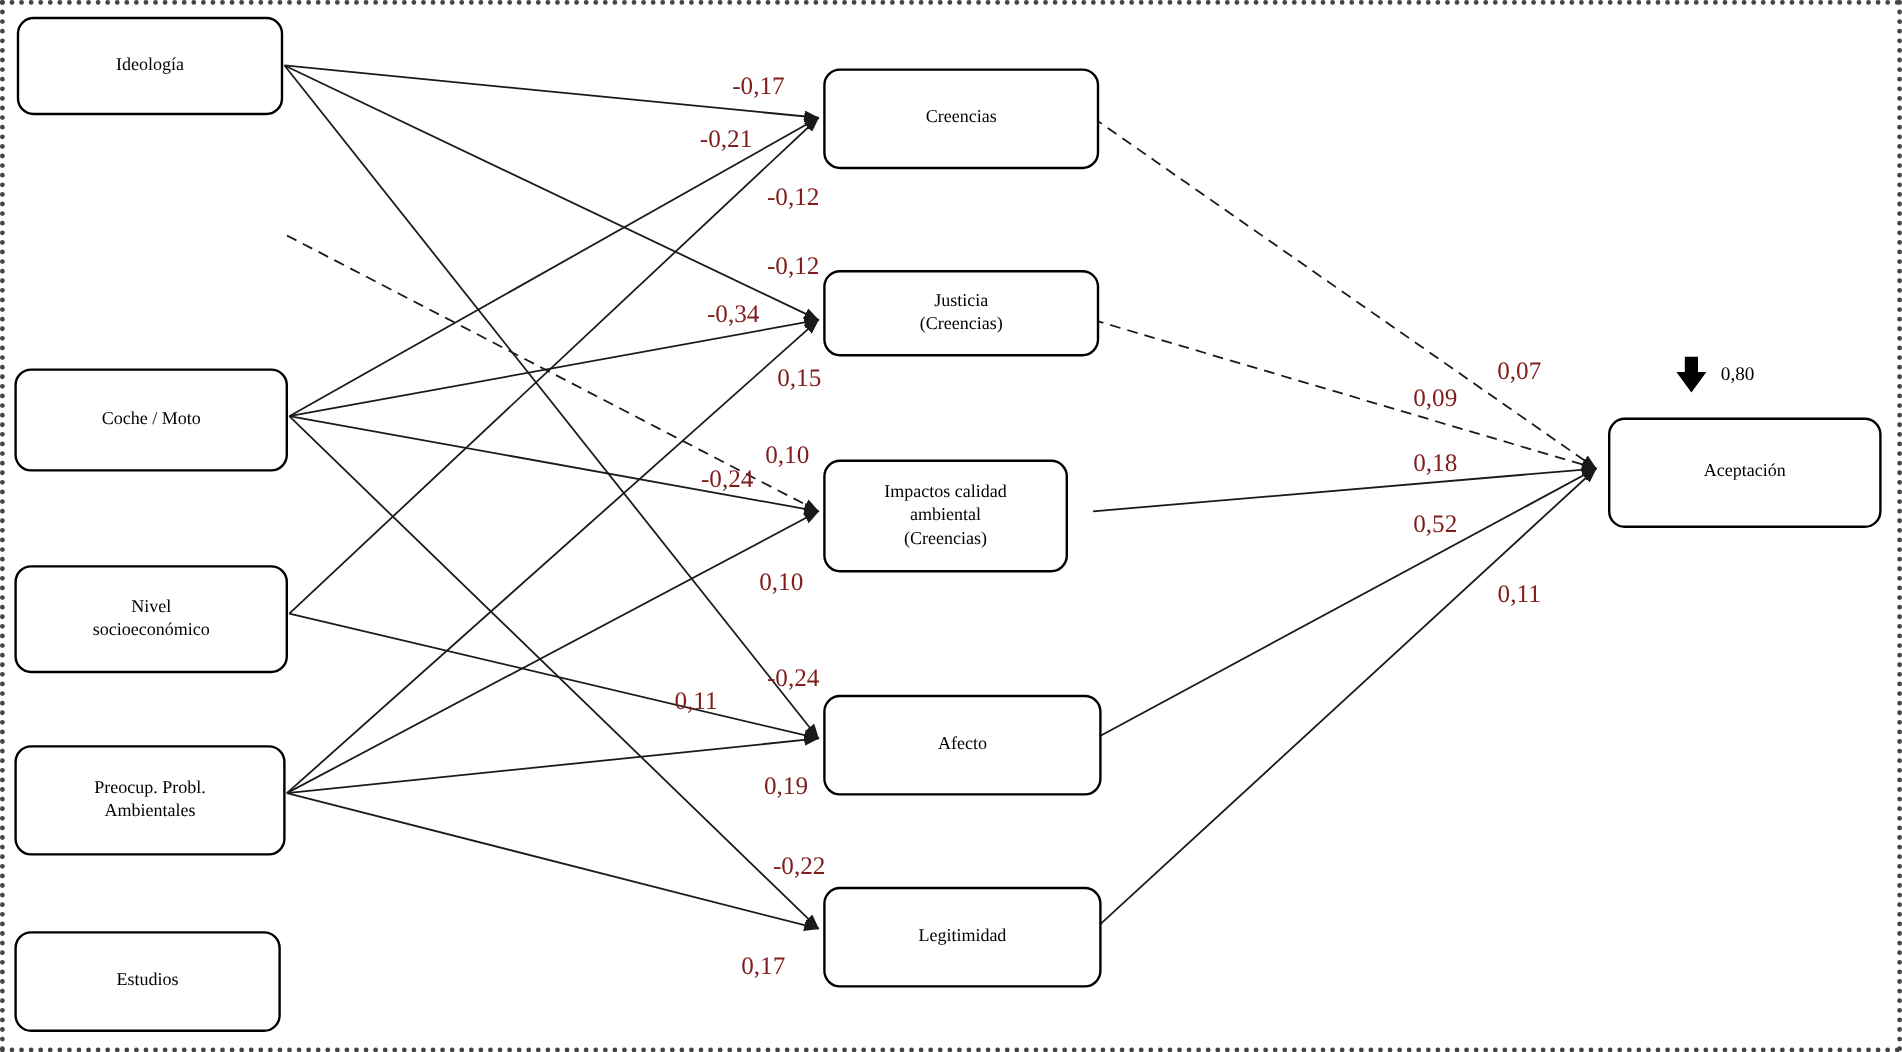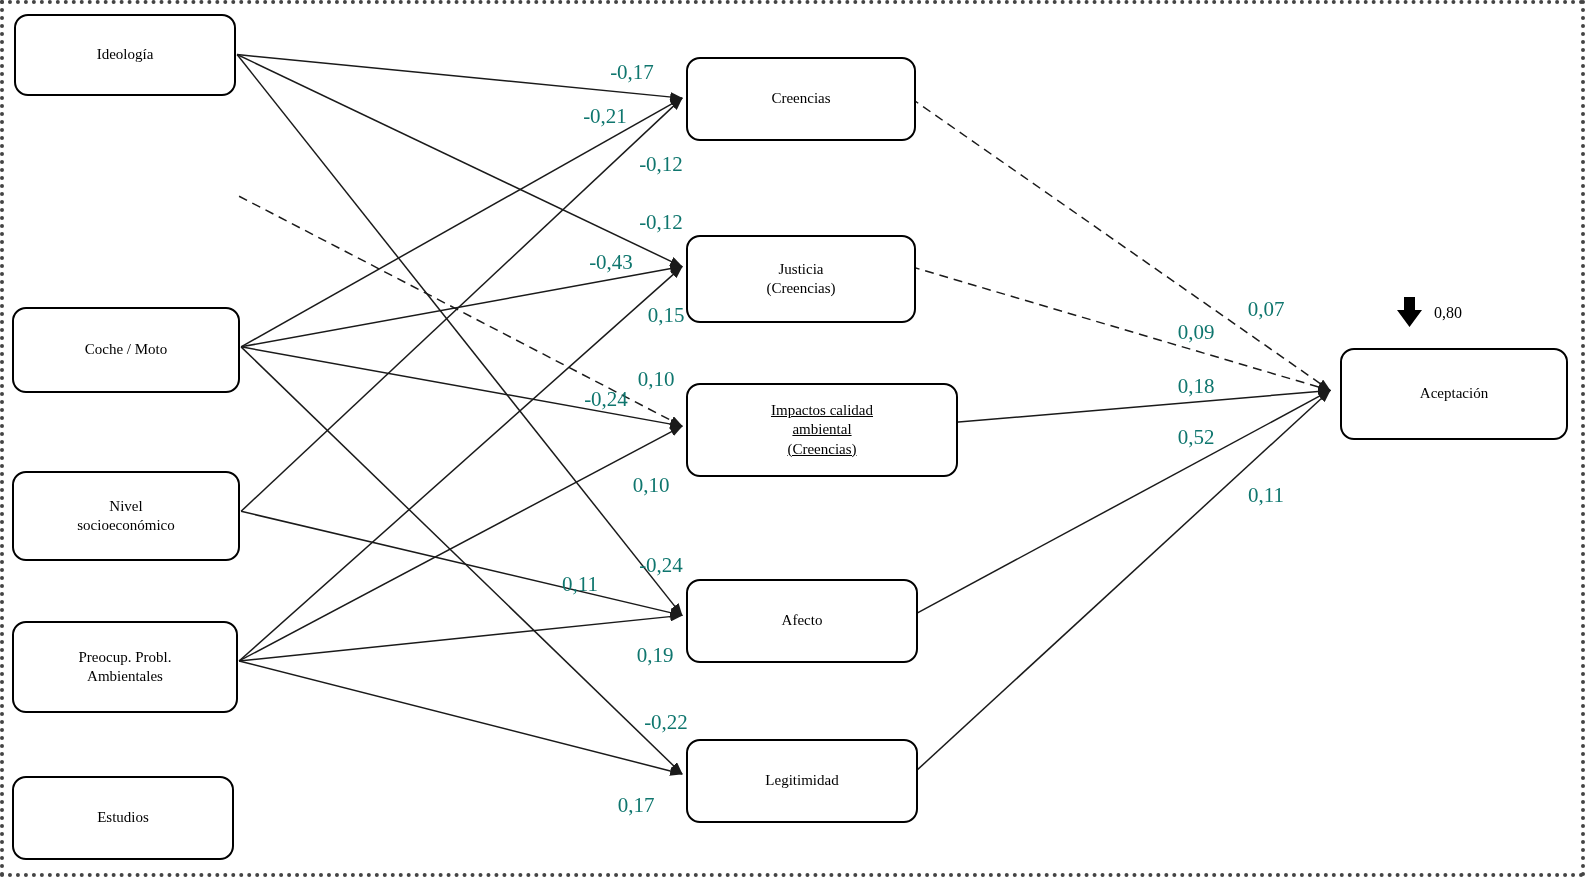--- a/index.html
+++ b/index.html
@@ -35,21 +35,21 @@
     font-size: 15px;
     line-height: 1.28;
     color: #000;
     white-space: pre-line;
     z-index: 2;
   }
   .edge-label {
     position: absolute;
     transform: translate(-50%, -50%);
     font-size: 21px;
-    color: #0f766e;
+    color: #7f1d1d;
     z-index: 3;
     white-space: nowrap;
   }
   line.edge { stroke: #1a1a1a; stroke-width: 1.5; }
   line.edge.dashed { stroke-dasharray: 9 6; }
   #r2-annotation {
     position: absolute;
     left: 1393px;
     top: 293px;
     display: flex;
@@ -98,33 +98,33 @@
     <span>0,80</span>
   </div>
 <div class="node" style="left: 10px; top: 10px; width: 222px; height: 82px;">Ideología</div>
     <div class="node" style="left: 8px; top: 303px; width: 228px; height: 86px;">Coche / Moto</div>
     <div class="node" style="left: 8px; top: 467px; width: 228px; height: 90px;">Nivel
 socioeconómico</div>
     <div class="node" style="left: 8px; top: 617px; width: 226px; height: 92px;">Preocup. Probl.
 Ambientales</div>
     <div class="node" style="left: 8px; top: 772px; width: 222px; height: 84px;">Estudios</div>
     <div class="node" style="left: 682px; top: 53px; width: 230px; height: 84px;">Creencias</div>
-    <div class="node" style="left: 682px; top: 221px; width: 230px; height: 88px; margin-top: 10px;">Justicia
+    <div class="node" style="left: 682px; top: 221px; width: 230px; height: 72px;">Justicia
 (Creencias)</div>
-    <div class="node" style="left: 682px; top: 379px; width: 272px; height: 94px; text-decoration: underline;">Impactos calidad
+    <div class="node" style="left: 682px; top: 379px; width: 204px; height: 94px;">Impactos calidad
 ambiental
 (Creencias)</div>
     <div class="node" style="left: 682px; top: 735px; width: 232px; height: 84px;">Legitimidad</div>
     <div class="node" style="left: 682px; top: 575px; width: 232px; height: 84px;">Afecto</div>
     <div class="node" style="left: 1336px; top: 344px; width: 228px; height: 92px;">Aceptación</div>
     <div class="edge-label" style="left: 628px; top: 68px;">-0,17</div>
     <div class="edge-label" style="left: 601px; top: 112px;">-0,21</div>
     <div class="edge-label" style="left: 657px; top: 160px;">-0,12</div>
     <div class="edge-label" style="left: 657px; top: 218px;">-0,12</div>
-    <div class="edge-label" style="left: 607px; top: 258px;">-0,43</div>
+    <div class="edge-label" style="left: 607px; top: 258px;">-0,34</div>
     <div class="edge-label" style="left: 662px; top: 311px;">0,15</div>
     <div class="edge-label" style="left: 652px; top: 375px;">0,10</div>
     <div class="edge-label" style="left: 602px; top: 395px;">-0,24</div>
     <div class="edge-label" style="left: 647px; top: 481px;">0,10</div>
     <div class="edge-label" style="left: 657px; top: 561px;">-0,24</div>
     <div class="edge-label" style="left: 576px; top: 580px;">0,11</div>
     <div class="edge-label" style="left: 651px; top: 651px;">0,19</div>
     <div class="edge-label" style="left: 662px; top: 718px;">-0,22</div>
     <div class="edge-label" style="left: 632px; top: 801px;">0,17</div>
     <div class="edge-label" style="left: 1262px; top: 305px;">0,07</div>

